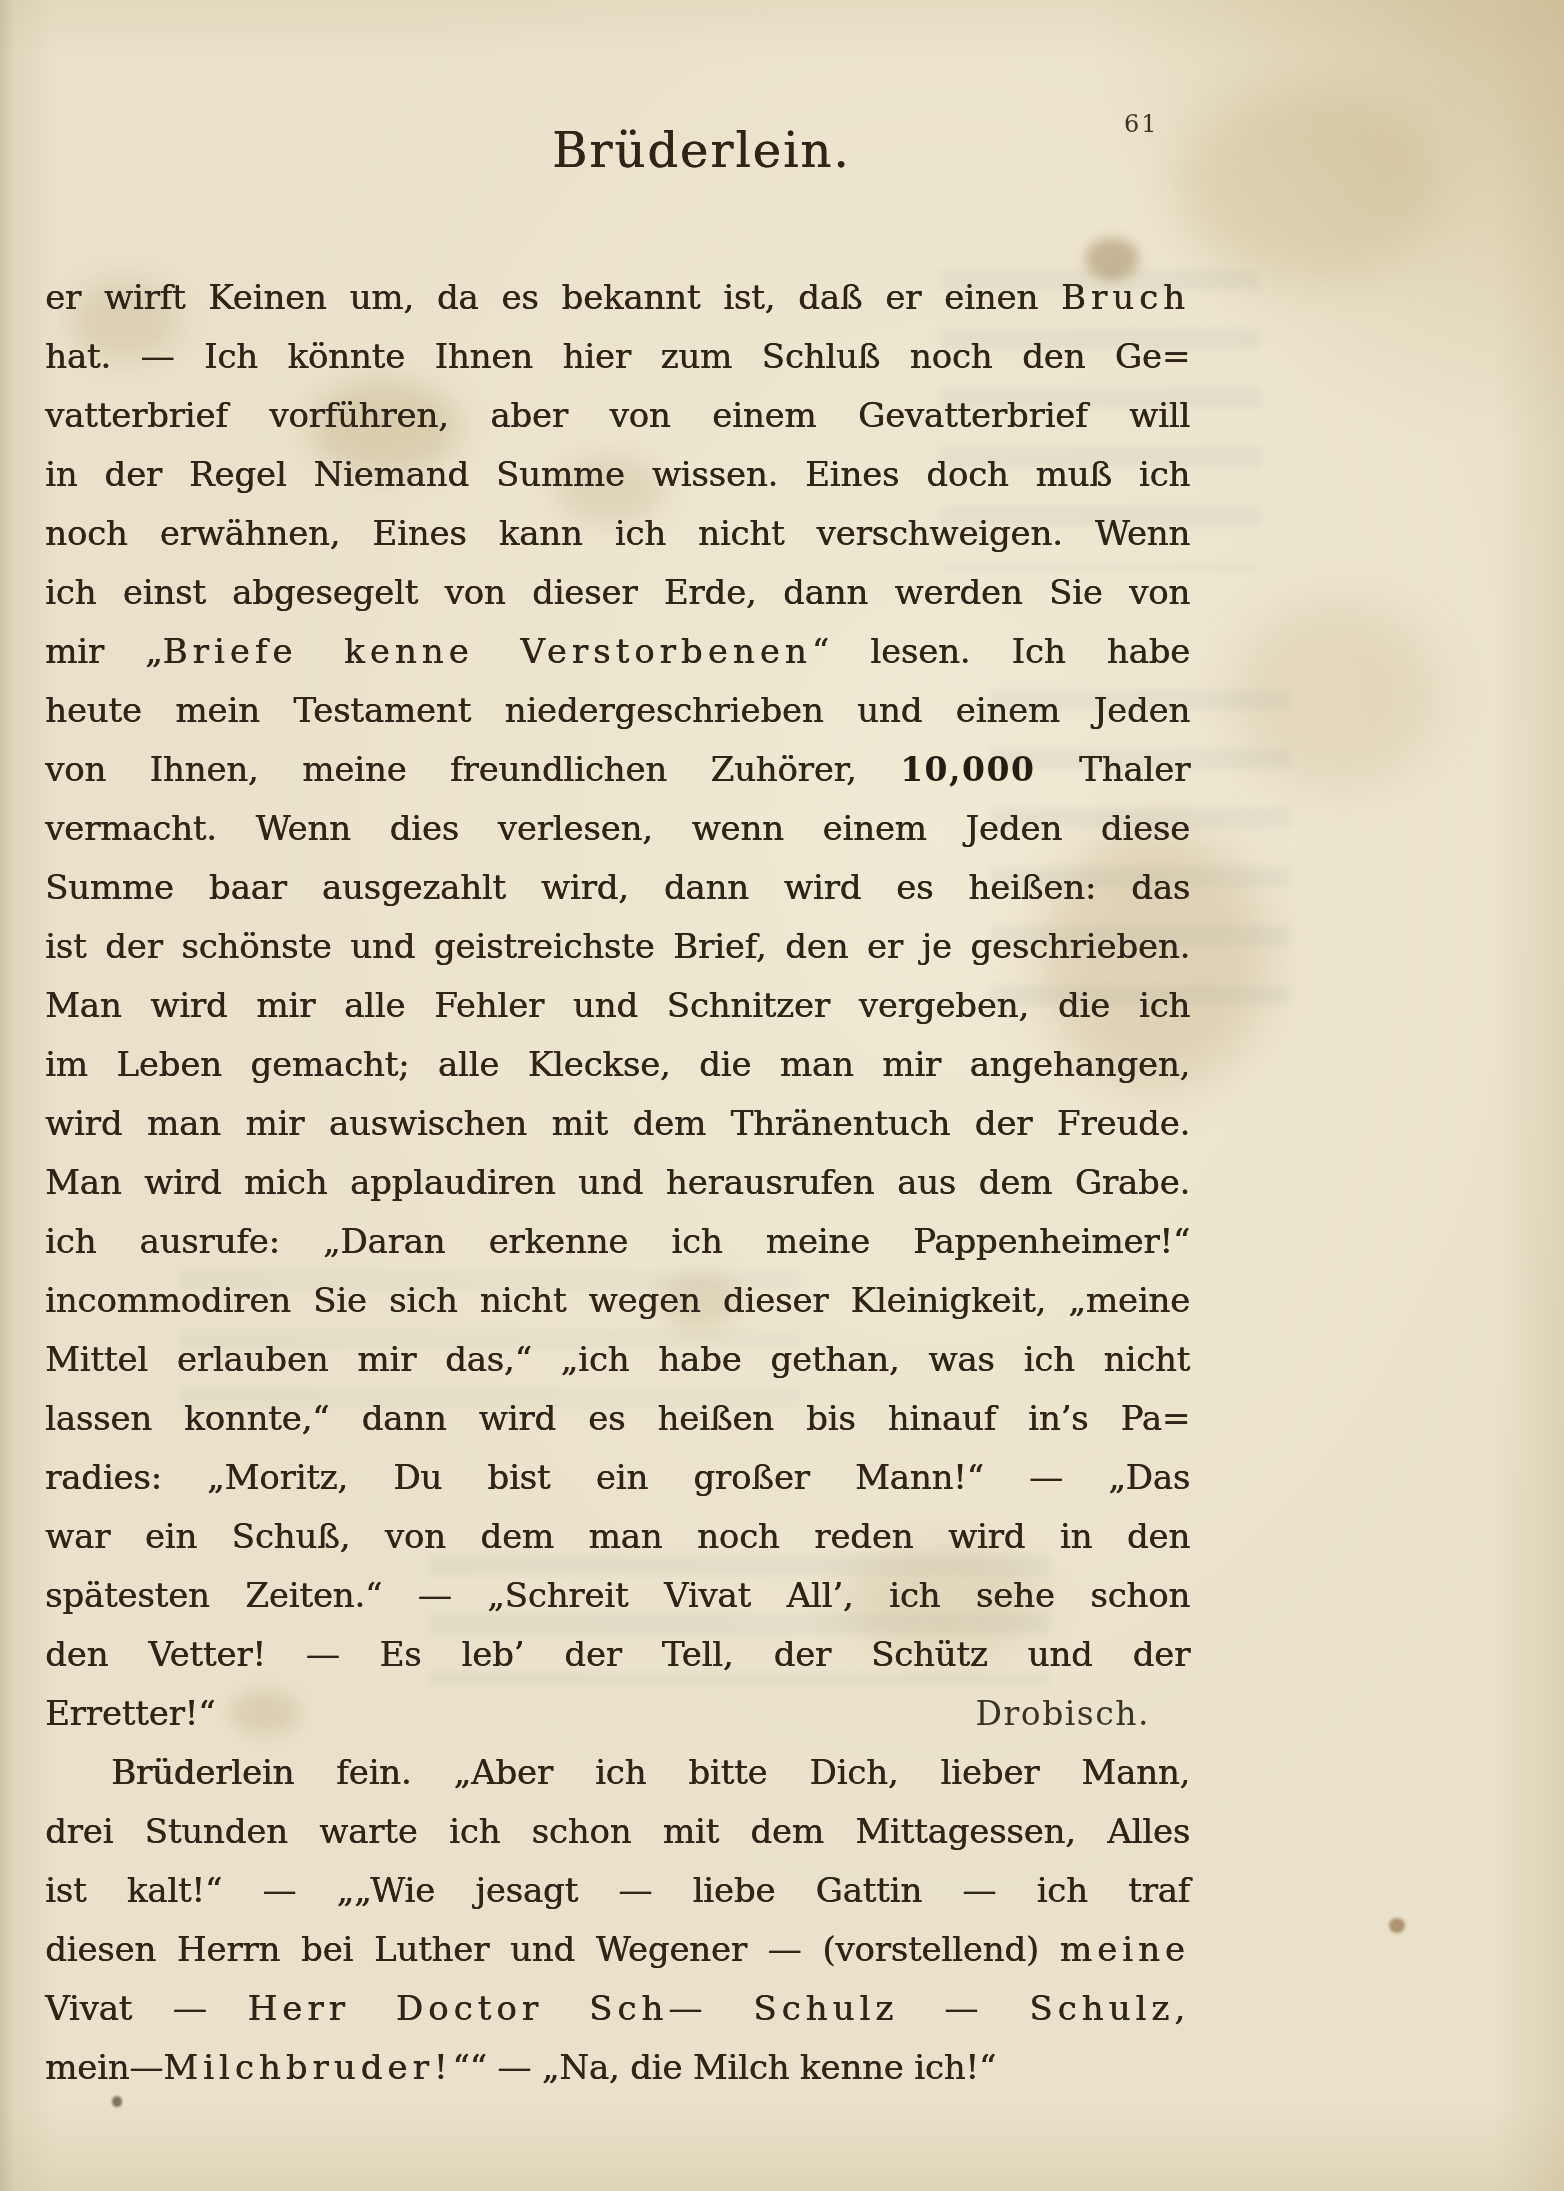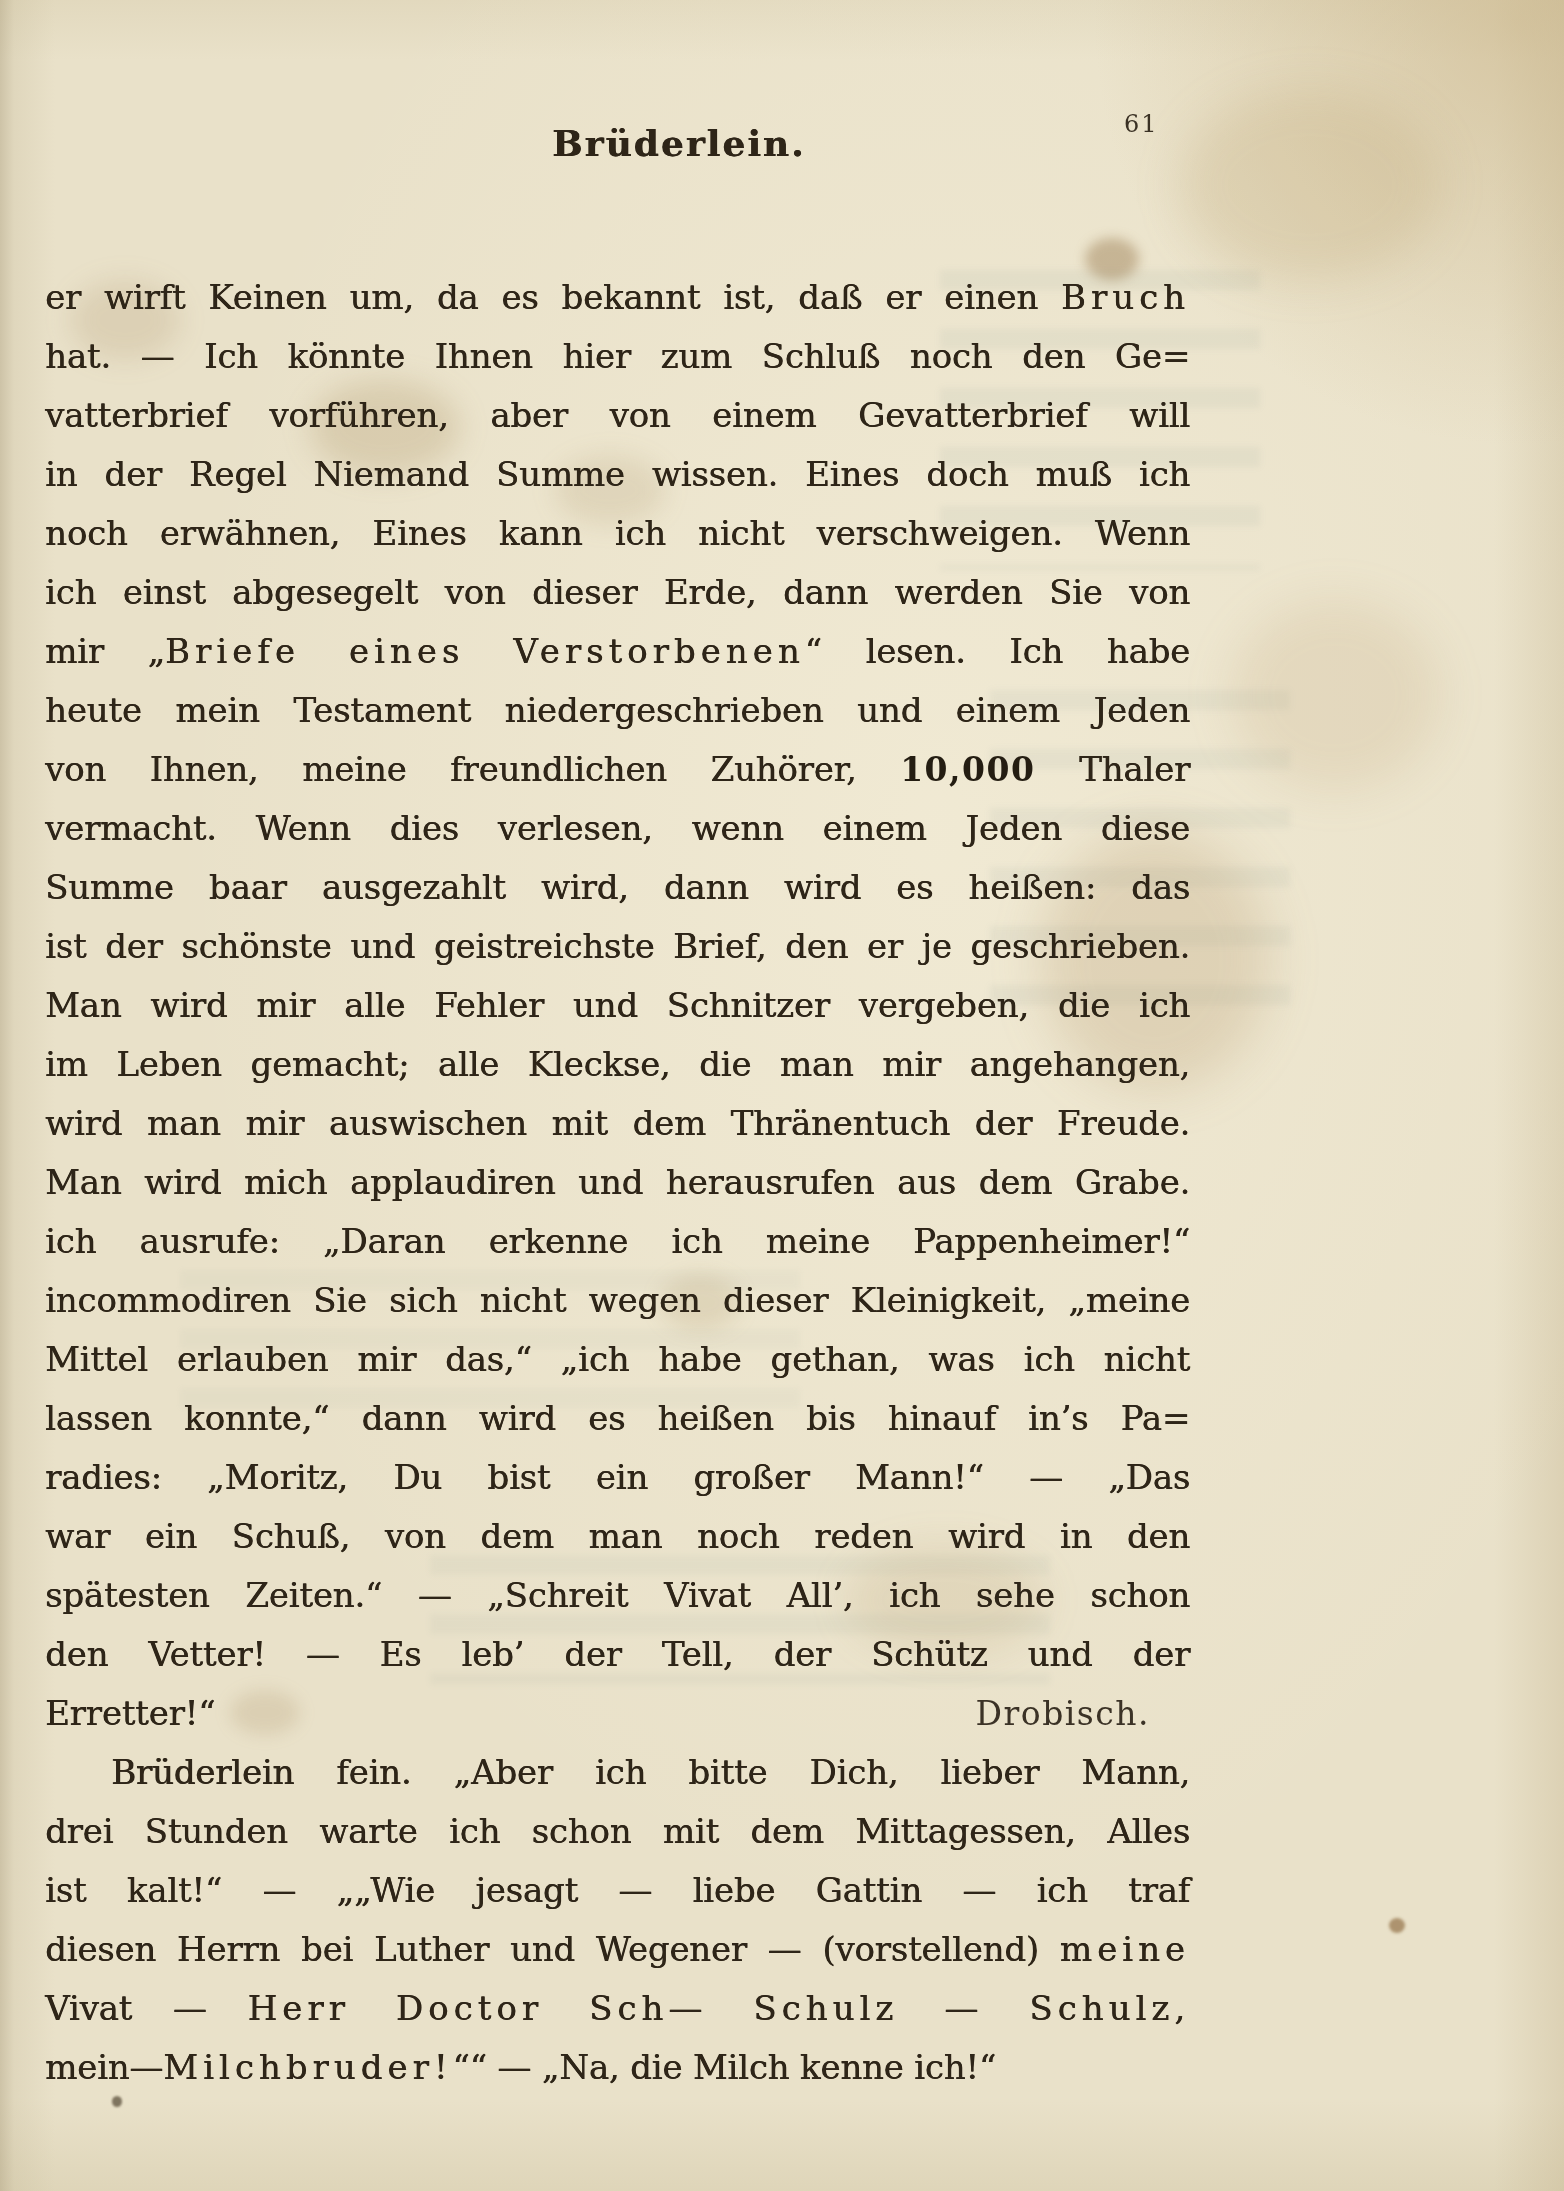--- a/index.html
+++ b/index.html
@@ -23,21 +23,21 @@
       linear-gradient(90deg, rgba(160,146,112,0.38) 0px, rgba(190,178,144,0.22) 14px, rgba(0,0,0,0) 55px),
       linear-gradient(270deg, rgba(190,172,132,0.30) 0px, rgba(0,0,0,0) 70px),
       linear-gradient(0deg, rgba(198,186,148,0.30) 0px, rgba(0,0,0,0) 90px),
       linear-gradient(180deg, rgba(205,192,156,0.25) 0px, rgba(0,0,0,0) 60px),
       var(--paper);
   }
   
   .running-header{position:absolute;left:0;top:0;width:100%;height:0;}
   .header-title{
     position:absolute;left:552px;top:122px;
-    font-size:36px;font-weight:700;
+    font-size:48px;font-weight:400;
     letter-spacing:2px;
     text-shadow:0.5px 0 0 currentColor;
     white-space:nowrap;
   }
   .page-number{
     position:absolute;left:1124px;top:110px;
     font-size:24px;font-weight:400;letter-spacing:2px;
     color:#3a3124;
   }
   
@@ -119,21 +119,21 @@
     <span class="page-number">61</span>
   </header>
 
   <main class="text-block">
       <div class="line"><span>er wirft Keinen um, da es bekannt ist, daß er einen </span><span class="sperr">Bruch</span></div>
       <div class="line"><span>hat. — Ich könnte Ihnen hier zum Schluß noch den Ge=</span></div>
       <div class="line"><span>vatterbrief vorführen, aber von einem Gevatterbrief will</span></div>
       <div class="line"><span>in der Regel Niemand Summe wissen. Eines doch muß ich</span></div>
       <div class="line"><span>noch erwähnen, Eines kann ich nicht verschweigen. Wenn</span></div>
       <div class="line"><span>ich einst abgesegelt von dieser Erde, dann werden Sie von</span></div>
-      <div class="line"><span>mir „</span><span class="sperr">Briefe eines Verstorbenen</span><span>“ lesen. Ich habe</span></div>
+      <div class="line"><span>mir „</span><span class="sperr">Briefe kenne Verstorbenen</span><span>“ lesen. Ich habe</span></div>
       <div class="line"><span>heute mein Testament niedergeschrieben und einem Jeden</span></div>
       <div class="line"><span>von Ihnen, meine freundlichen Zuhörer, </span><span class="antiqua-bold">10,000</span><span> Thaler</span></div>
       <div class="line"><span>vermacht. Wenn dies verlesen, wenn einem Jeden diese</span></div>
       <div class="line"><span>Summe baar ausgezahlt wird, dann wird es heißen: das</span></div>
       <div class="line"><span>ist der schönste und geistreichste Brief, den er je geschrieben.</span></div>
       <div class="line"><span>Man wird mir alle Fehler und Schnitzer vergeben, die ich</span></div>
       <div class="line"><span>im Leben gemacht; alle Kleckse, die man mir angehangen,</span></div>
       <div class="line"><span>wird man mir auswischen mit dem Thränentuch der Freude.</span></div>
       <div class="line"><span>Man wird mich applaudiren und herausrufen aus dem Grabe.</span></div>
       <div class="line"><span>ich ausrufe: „Daran erkenne ich meine Pappenheimer!“</span></div>

